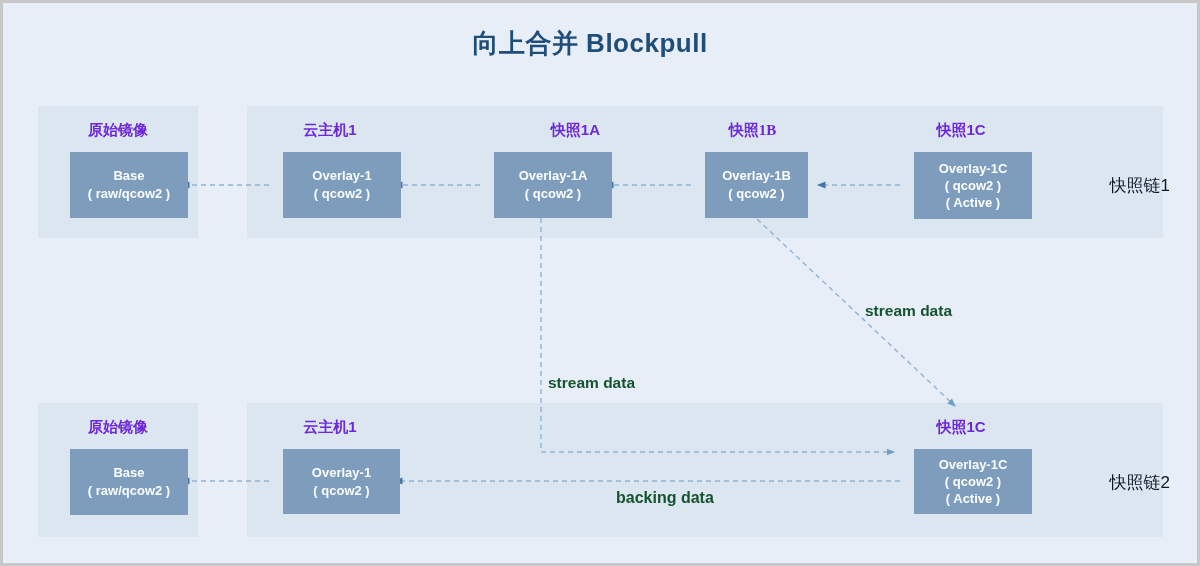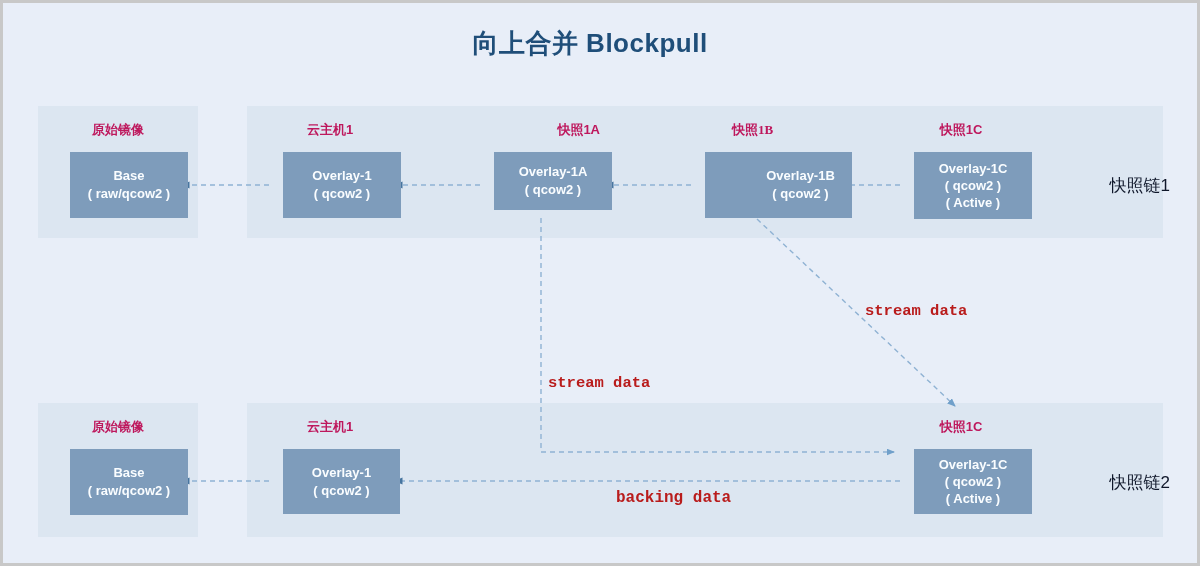--- a/index.html
+++ b/index.html
@@ -14,34 +14,34 @@
     font-size:26px;font-weight:bold;color:#1f4e79;letter-spacing:.5px;z-index:3;
   }
   .panel{position:absolute;background:#dce6f1;z-index:1;}
   .panel-tl{left:38px;top:106px;width:160px;height:132px;}
   .panel-tr{left:247px;top:106px;width:916px;height:132px;}
   .panel-bl{left:38px;top:403px;width:160px;height:134px;}
   .panel-br{left:247px;top:403px;width:916px;height:134px;}
   svg.connectors{position:absolute;left:0;top:0;z-index:2;}
   .col-label{
     position:absolute;z-index:3;text-align:center;
-    font-size:13px;font-weight:bold;color:#be185d;line-height:20px;
+    font-size:15px;font-weight:bold;color:#6d28d9;line-height:20px;
   }
   .chain-label{
     position:absolute;z-index:3;text-align:right;width:125px;
     font-size:17px;font-weight:normal;color:#0f172a;line-height:22px;
   }
   .node-box{
     position:absolute;z-index:3;background:#7e9cbb;
     display:flex;flex-direction:column;align-items:center;justify-content:center;
     color:#fafdff;font-size:13px;font-weight:bold;line-height:18px;text-align:center;margin-left:12px;
   }
   .annot{
-    position:absolute;z-index:3;color:#b91c1c;font-weight:bold;
-    font-size:15.5px;white-space:nowrap;font-family:Liberation Mono, monospace;
+    position:absolute;z-index:3;color:#14532d;font-weight:bold;
+    font-size:15.5px;white-space:nowrap;
   }
 </style>
 </head>
 <body>
 
 <div class="title">向上合并 Blockpull</div>
 
 <div class="panel panel-tl"></div>
 <div class="panel panel-tr"></div>
 <div class="panel panel-bl"></div>
@@ -75,25 +75,25 @@
 <div class="col-label" style="left:902px;top:120px;width:118px;">快照1C</div>
 
 <div class="node-box" style="left:58px;top:152px;width:118px;height:66px;">
   <span>Base</span>
   <span>( raw/qcow2 )</span>
 </div>
 <div class="node-box" style="left:271px;top:152px;width:118px;height:66px;">
   <span>Overlay-1</span>
   <span>( qcow2 )</span>
 </div>
-<div class="node-box" style="left:482px;top:152px;width:118px;height:58px;">
+<div class="node-box" style="left:482px;top:152px;width:118px;height:66px;">
   <span>Overlay-1A</span>
   <span>( qcow2 )</span>
 </div>
-<div class="node-box" style="left:693px;top:152px;width:103px;height:66px;padding-left:44px;">
+<div class="node-box" style="left:693px;top:152px;width:103px;height:66px;">
   <span>Overlay-1B</span>
   <span>( qcow2 )</span>
 </div>
 <div class="node-box" style="left:902px;top:152px;width:118px;height:67px;line-height:17px;">
   <span>Overlay-1C</span>
   <span>( qcow2 )</span>
   <span>( Active )</span>
 </div>
 <div class="chain-label" style="left:1045px;top:175px;">快照链1</div>
 

